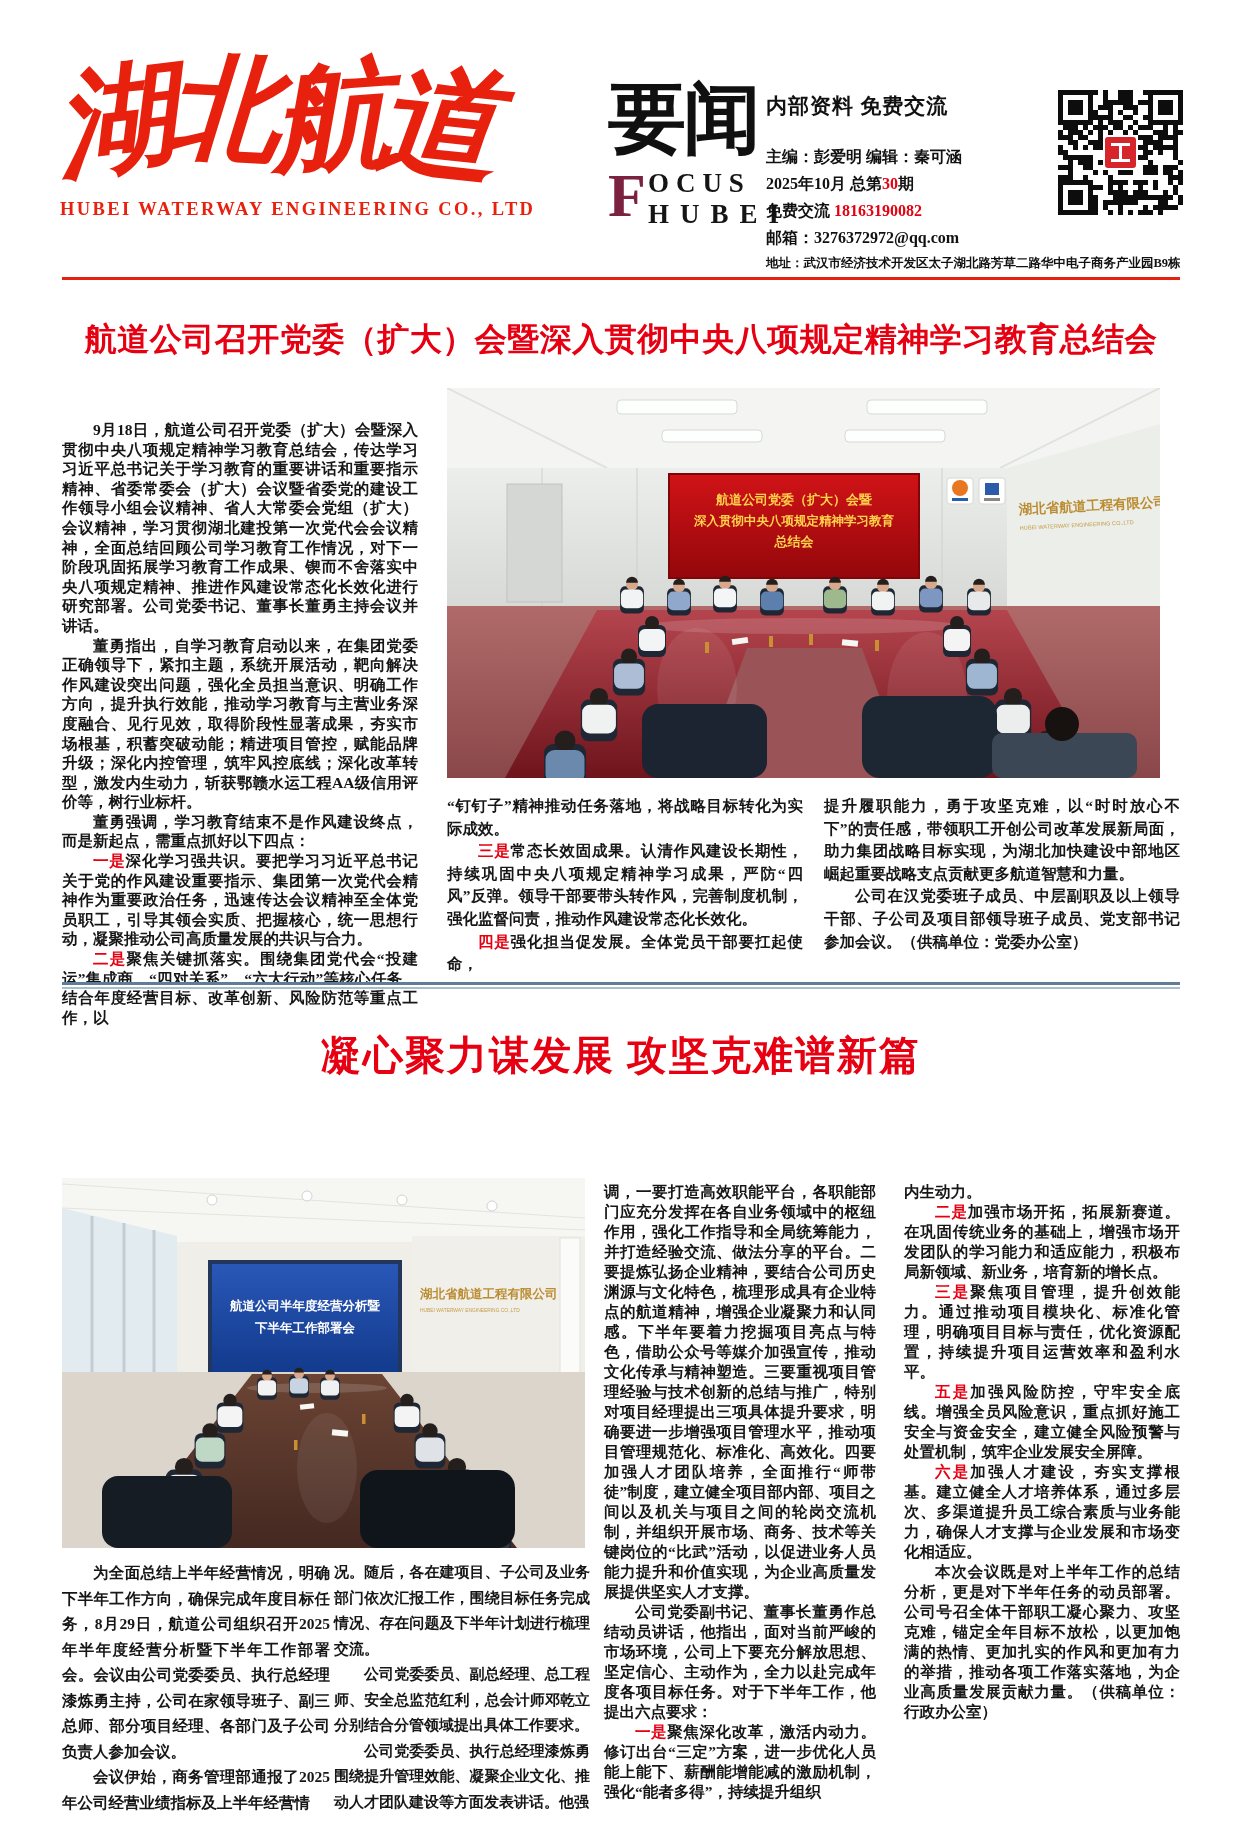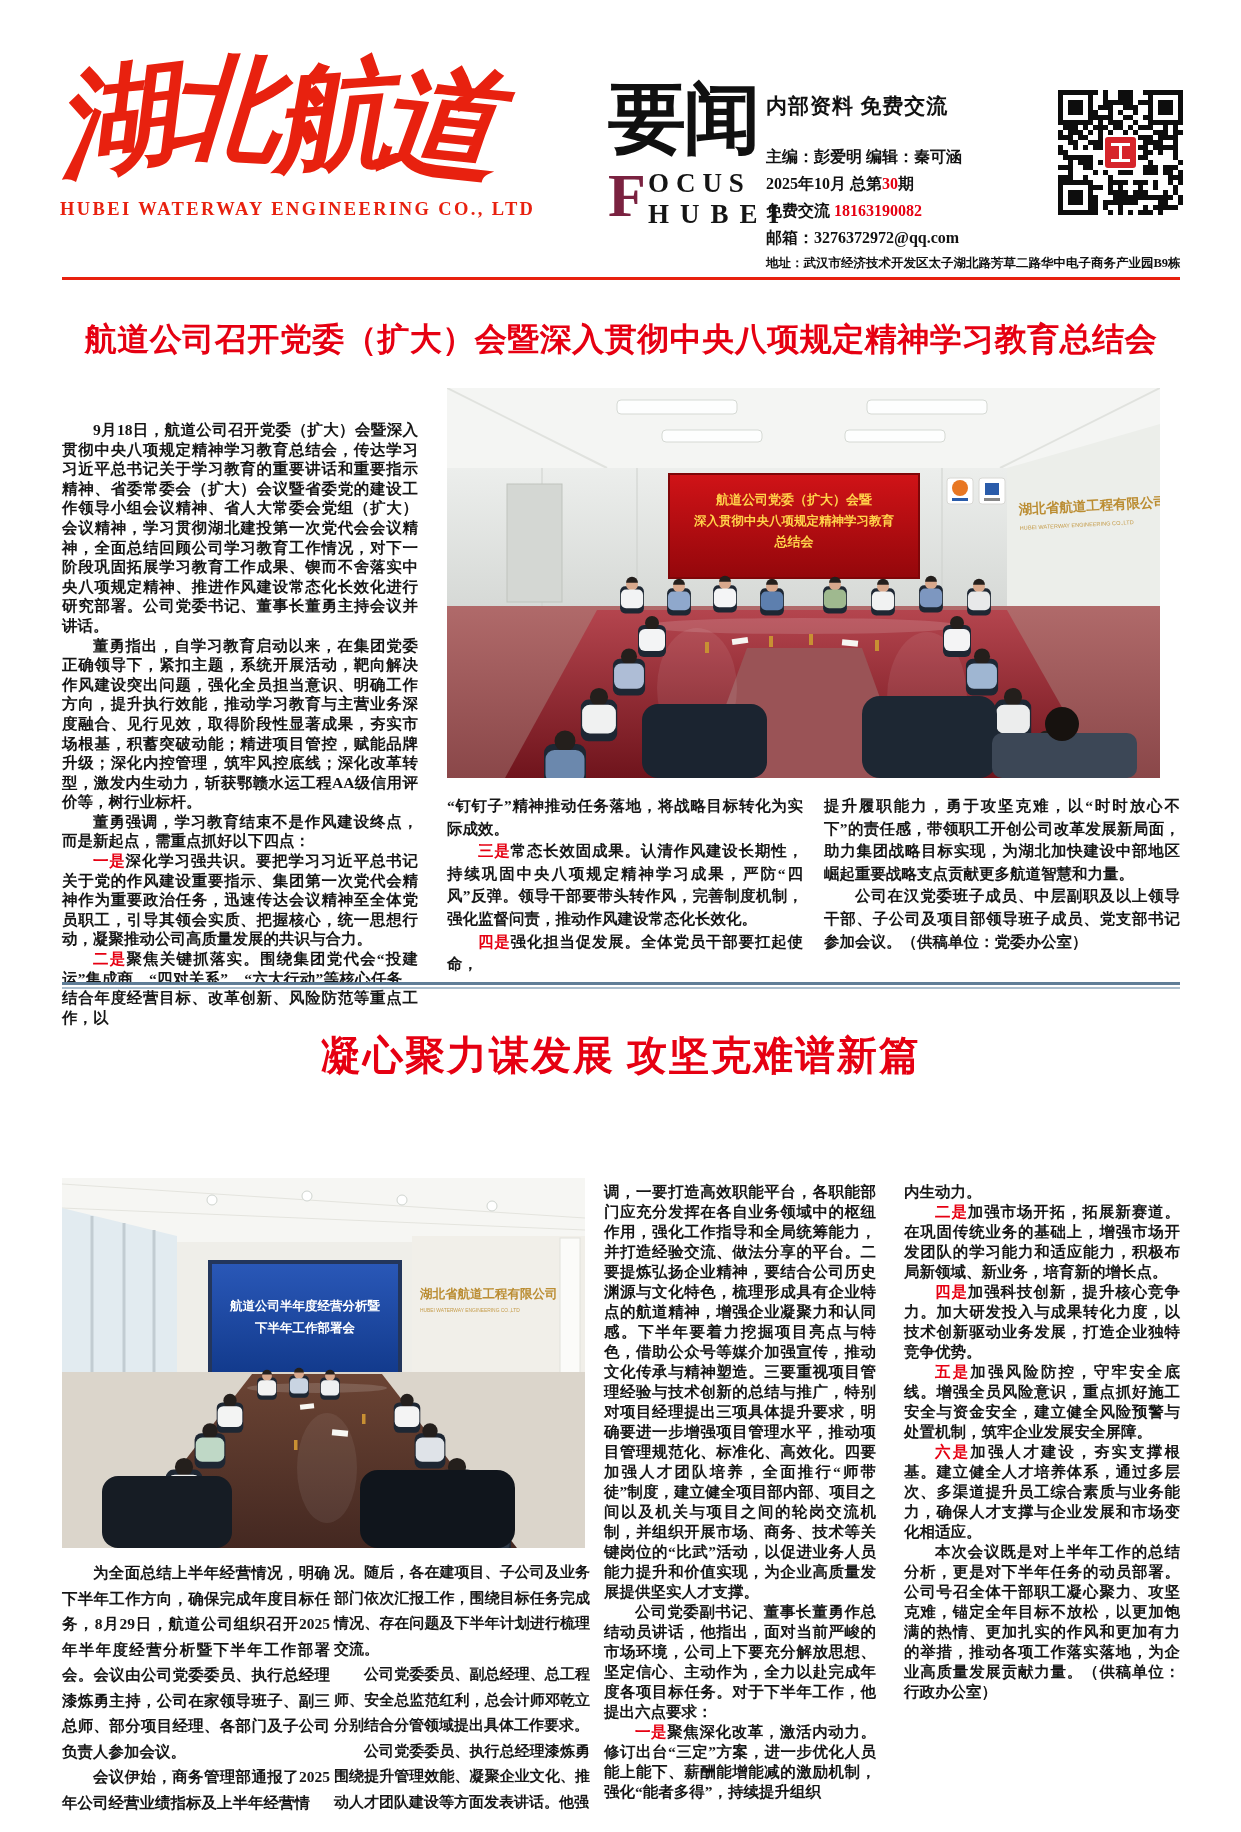--- a/index.html
+++ b/index.html
@@ -684,19 +684,19 @@
       <p class="para"><span class="red">一是</span><span>聚焦深化改革，激活内动力。修订出台“三定”方案，进一步优化人员能上能下、薪酬能增能减的激励机制，强化“能者多得”，持续提升组织</span></p>
     </div>
   <div class="col" id="a2-colB">
       <p class="para cont"><span>况。随后，各在建项目、子公司及业务部门依次汇报工作，围绕目标任务完成情况、存在问题及下半年计划进行梳理交流。</span></p>
       <p class="para"><span>公司党委委员、副总经理、总工程师、安全总监范红利，总会计师邓乾立分别结合分管领域提出具体工作要求。</span></p>
       <p class="para"><span>公司党委委员、执行总经理漆炼勇围绕提升管理效能、凝聚企业文化、推动人才团队建设等方面发表讲话。他强</span></p>
     </div>
   <div class="col" id="a2-colD">
       <p class="para cont"><span>内生动力。</span></p>
       <p class="para"><span class="red">二是</span><span>加强市场开拓，拓展新赛道。在巩固传统业务的基础上，增强市场开发团队的学习能力和适应能力，积极布局新领域、新业务，培育新的增长点。</span></p>
-      <p class="para"><span class="red">四是</span><span>加强科技创新，提升核心竞争力。加大研发投入与成果转化力度，以技术创新驱动业务发展，打造企业独特竞争优势。</span></p>
+      <p class="para"><span class="red">三是</span><span>聚焦项目管理，提升创效能力。通过推动项目模块化、标准化管理，明确项目目标与责任，优化资源配置，持续提升项目运营效率和盈利水平。</span></p>
       <p class="para"><span class="red">五是</span><span>加强风险防控，守牢安全底线。增强全员风险意识，重点抓好施工安全与资金安全，建立健全风险预警与处置机制，筑牢企业发展安全屏障。</span></p>
       <p class="para"><span class="red">六是</span><span>加强人才建设，夯实支撑根基。建立健全人才培养体系，通过多层次、多渠道提升员工综合素质与业务能力，确保人才支撑与企业发展和市场变化相适应。</span></p>
       <p class="para"><span>本次会议既是对上半年工作的总结分析，更是对下半年任务的动员部署。公司号召全体干部职工凝心聚力、攻坚克难，锚定全年目标不放松，以更加饱满的热情、更加扎实的作风和更加有力的举措，推动各项工作落实落地，为企业高质量发展贡献力量。（供稿单位：行政办公室）</span></p>
     </div>
 
 </div>
 
 </body></html>

